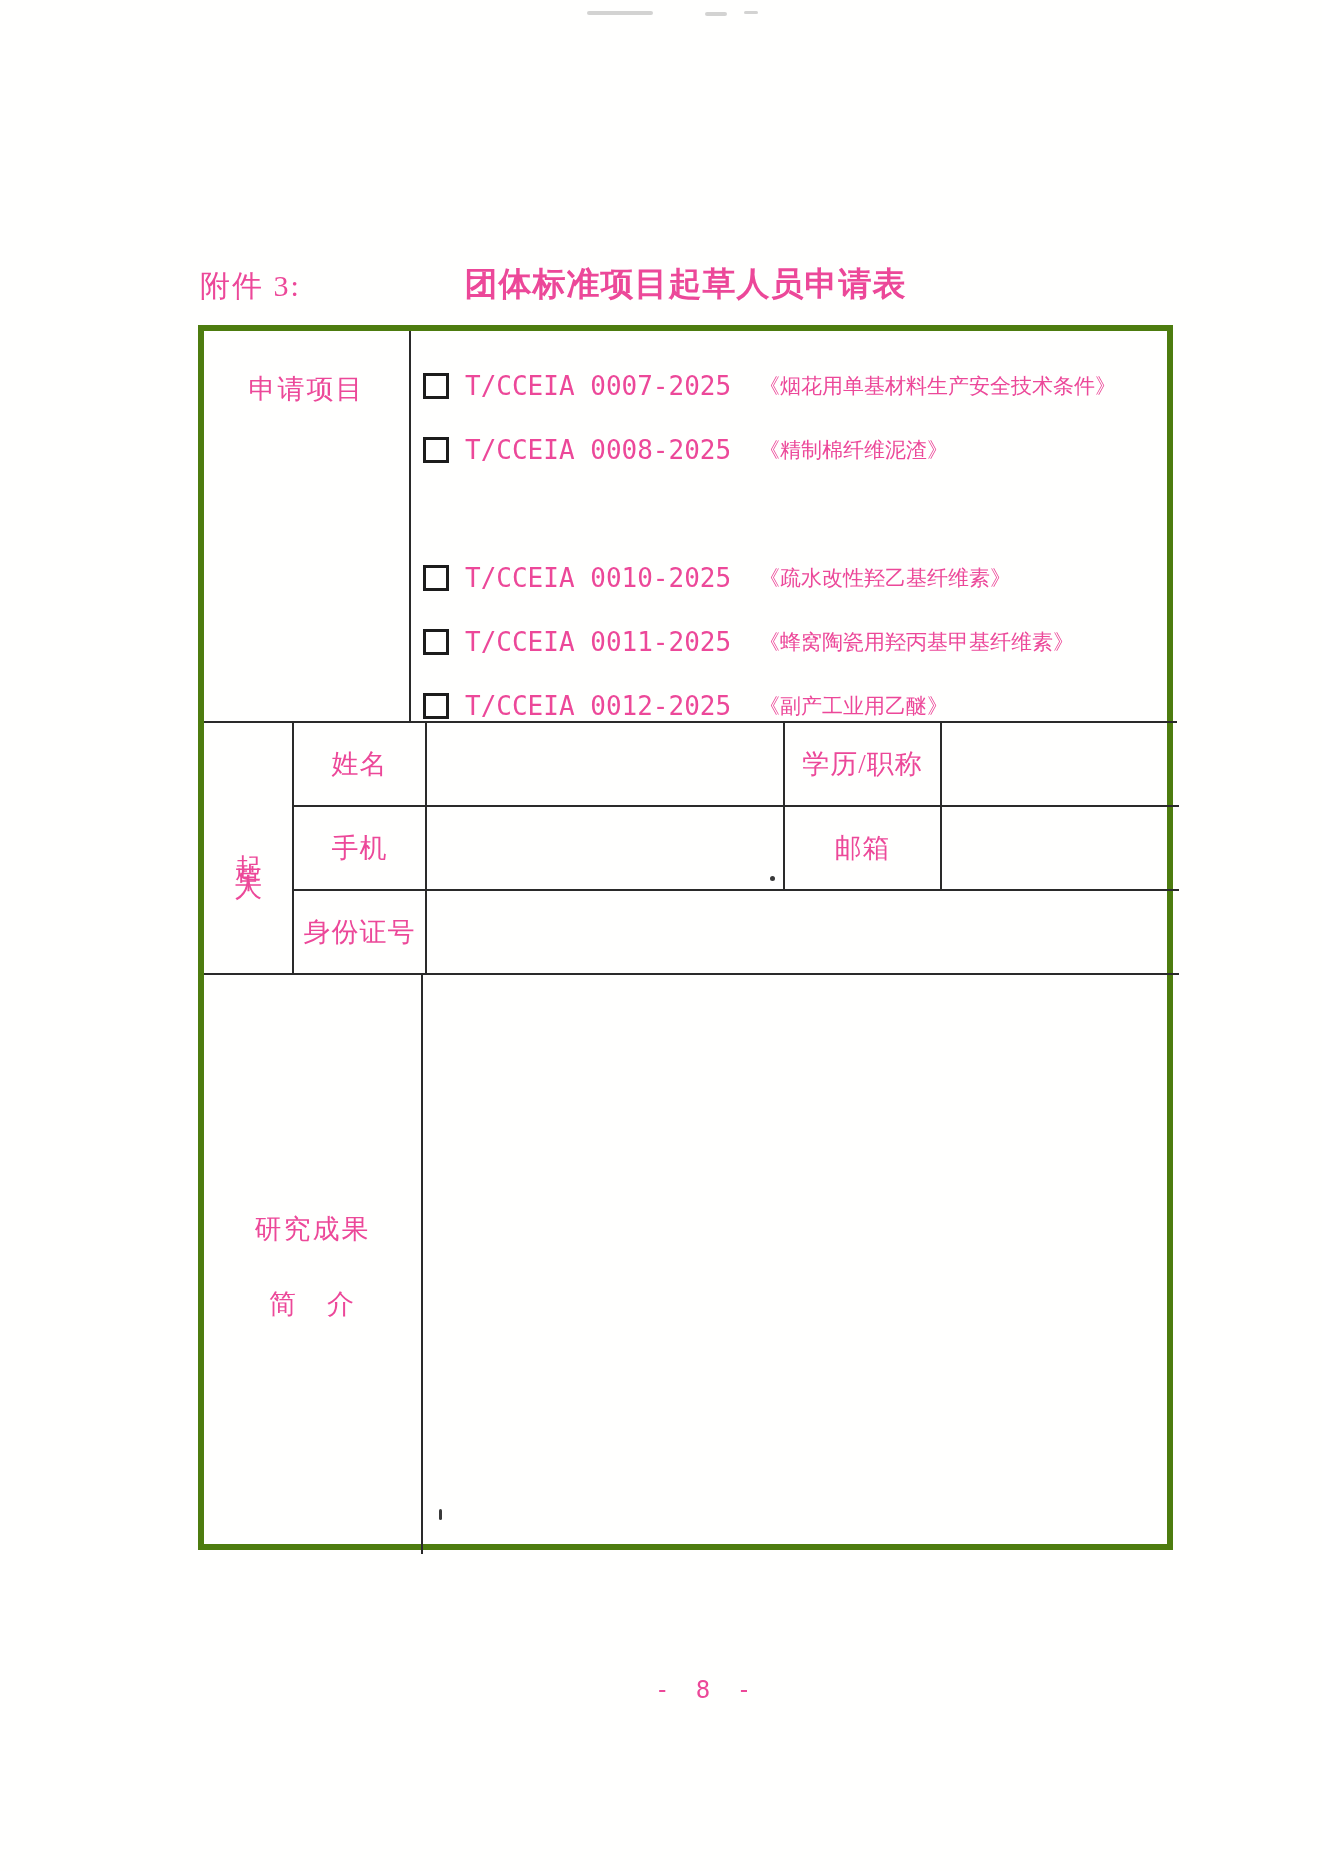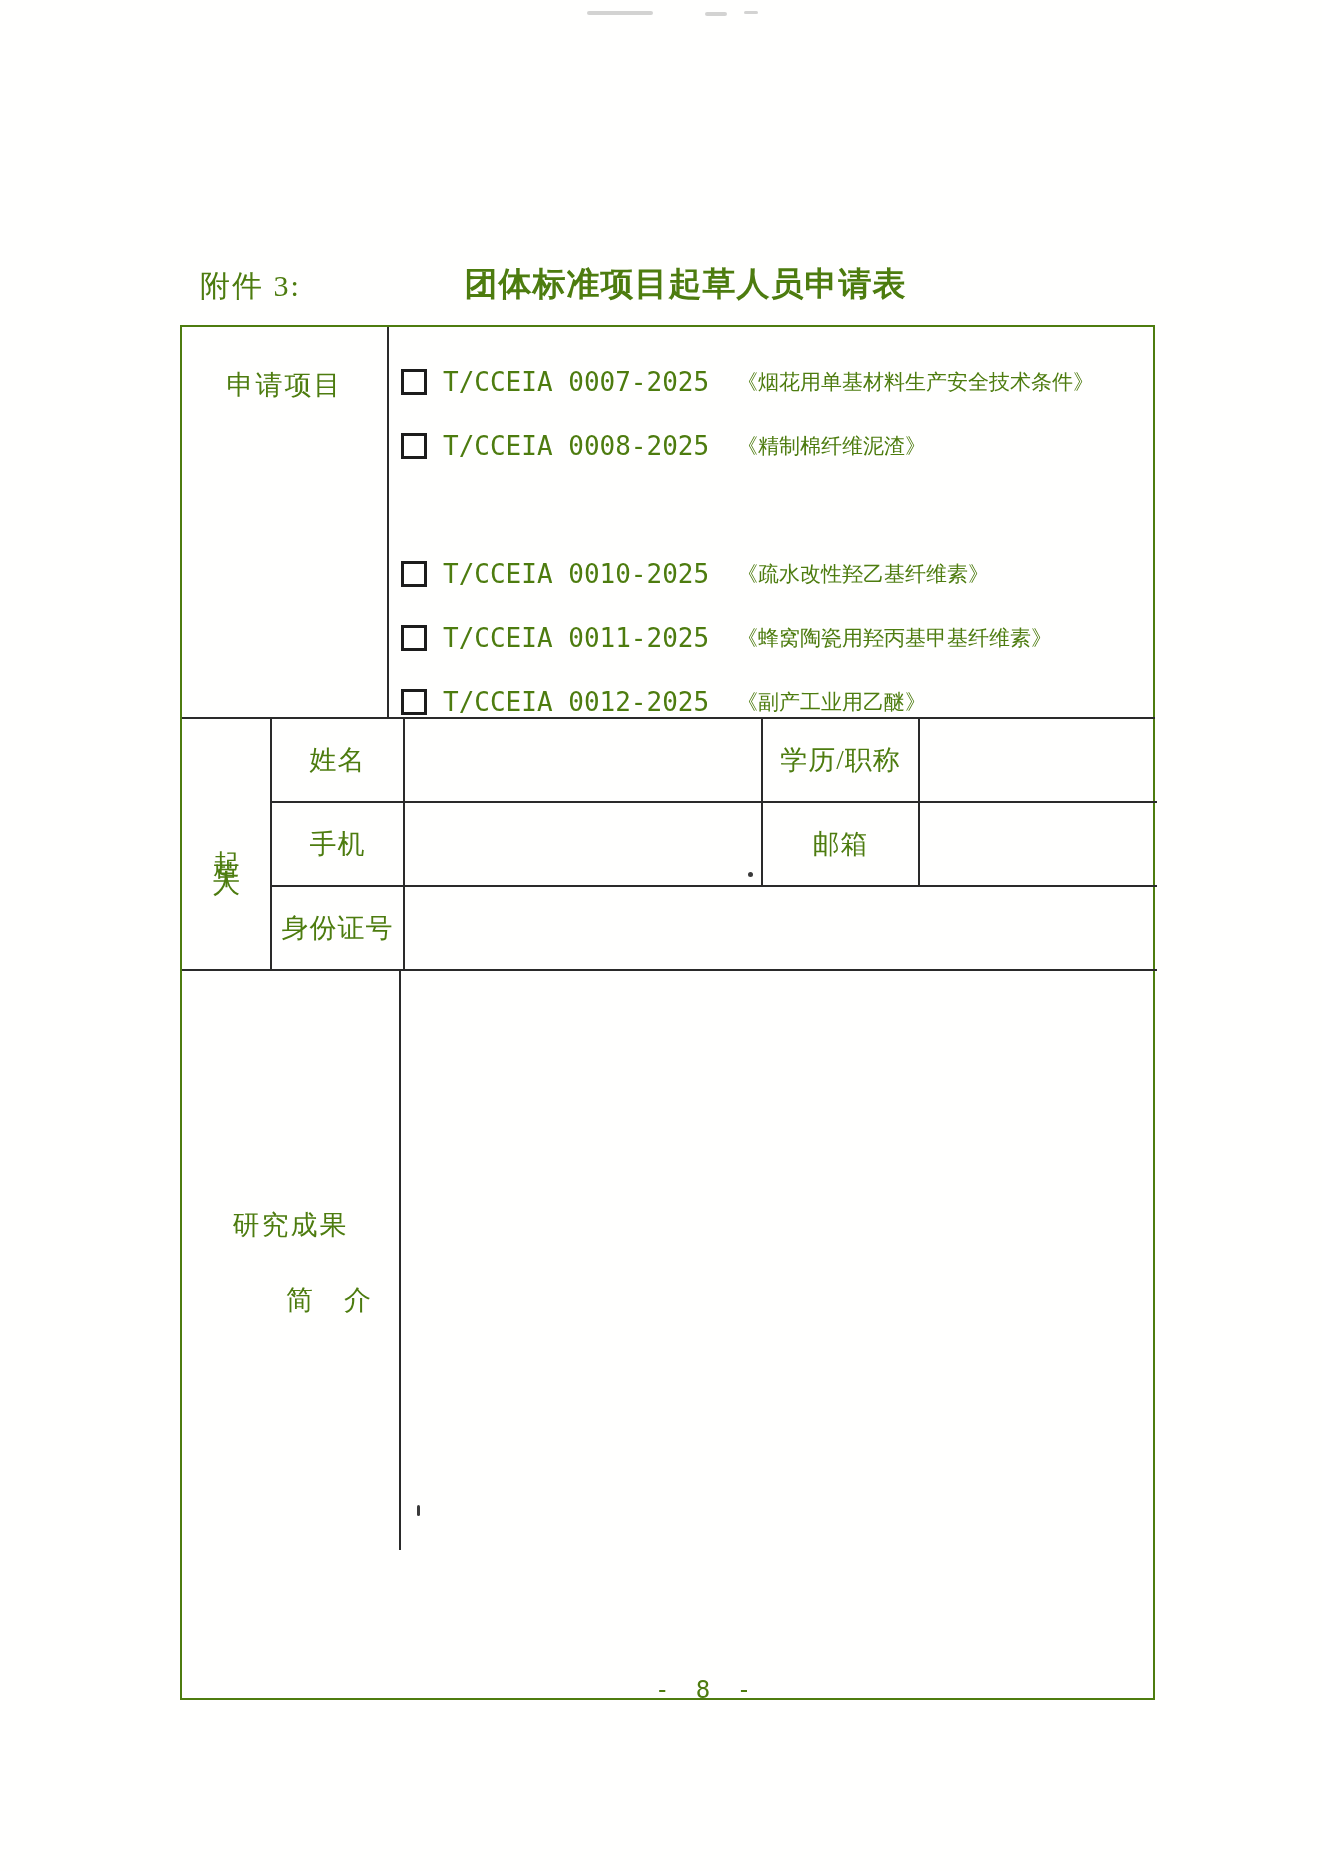--- a/index.html
+++ b/index.html
@@ -1,44 +1,44 @@
 <!DOCTYPE html>
 <html><head>
 <meta charset="utf-8">
 <style>
   html,body{margin:0;padding:0;background:#e8e8e8;}
   .page{
     position:relative;
     width:1322px;height:1871px;
     background:#fffffe;
     font-family:"Liberation Serif","DejaVu Serif",serif;
-    color:#4d7c0f;
+    color:#ec4899;
     overflow:hidden;
   }
   
   .artifact{position:absolute;background:#9d9d9d;opacity:.45;border-radius:2px;}
   .art1{left:587px;top:11px;width:66px;height:4px;}
   .art2{left:705px;top:12px;width:22px;height:4px;}
   .art3{left:744px;top:11px;width:14px;height:3px;}
 
   .attach-label{
     position:absolute;left:200px;top:266px;
     font-size:30px;letter-spacing:2px;
   }
   .doc-title{
     position:absolute;left:198px;top:262px;width:975px;
     text-align:center;
     font-family:"Liberation Sans","DejaVu Sans",sans-serif;
     font-weight:bold;font-size:33px;letter-spacing:1px;
   }
 
   .form-table{
-    position:absolute;left:180px;top:325px;
-    width:975px;height:1375px;
-    border:2px solid #4d7c0f;
+    position:absolute;left:198px;top:325px;
+    width:975px;height:1225px;
+    border:6px solid #4d7c0f;
     box-sizing:border-box;
   }
   .cell{position:absolute;box-sizing:border-box;}
   .b-r{border-right:2px solid #2a2a2a;}
   .b-b{border-bottom:2px solid #2a2a2a;}
   .lbl{
     display:flex;align-items:center;justify-content:center;
     font-size:27px;letter-spacing:1px;
   }
 
@@ -73,21 +73,21 @@
   .c-mob-value  {left:223px;top:476px;width:358px;height:84px;}
   .c-mail-label {left:581px;top:476px;width:157px;height:84px;}
   .c-mail-value {left:738px;top:476px;width:237px;height:84px;}
   .c-id-label   {left:90px; top:560px;width:133px;height:84px;}
   .c-id-value   {left:223px;top:560px;width:752px;height:84px;}
 
   
   .c-research-label{left:0;top:644px;width:219px;height:579px;}
   .research-line{position:absolute;left:0;width:100%;text-align:center;font-size:27px;letter-spacing:2px;}
   .research-l1{top:224px;margin-top:12px;}
-  .research-l2{top:311px;padding-left:39px;}
+  .research-l2{top:311px;}
   .c-research-value{left:219px;top:644px;width:754px;height:579px;}
 
   
   .speck{position:absolute;background:#3a3a3a;}
   .speck-dot{right:8px;bottom:8px;width:5px;height:5px;border-radius:50%;}
   .speck-tick{left:16px;top:534px;width:3px;height:11px;border-radius:2px;}
 
   .page-number{
     position:absolute;left:0;top:1676px;width:100%;
     text-align:center;padding-left:90px;box-sizing:border-box;

